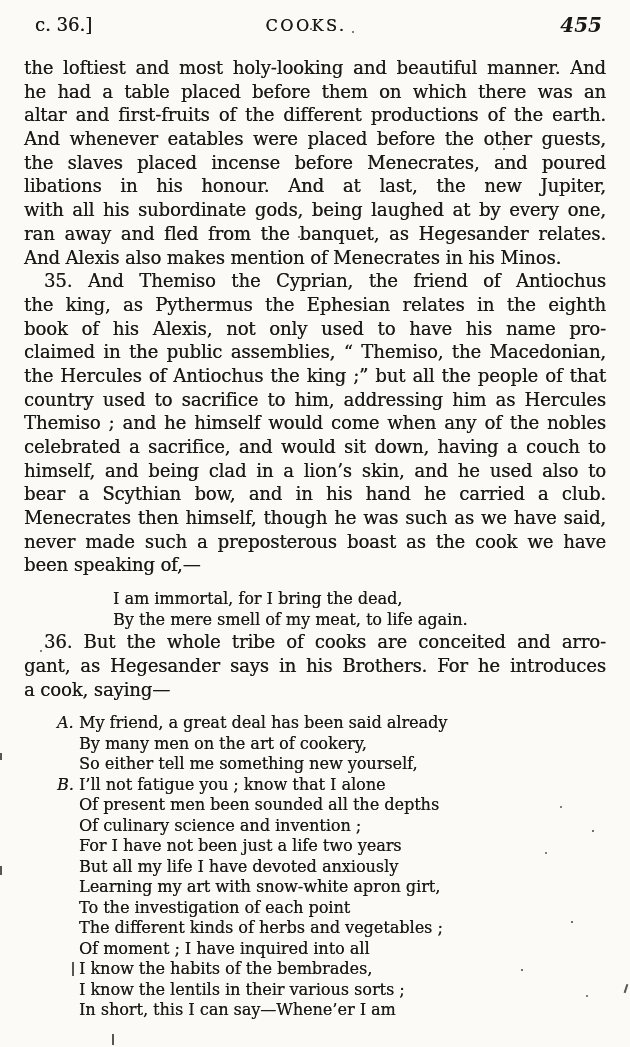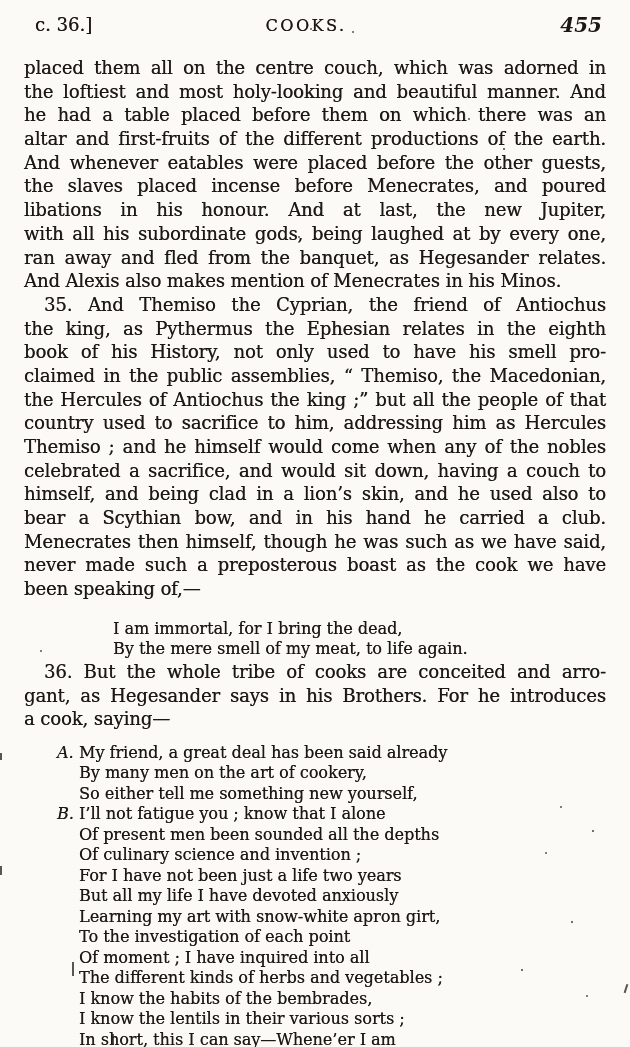--- a/index.html
+++ b/index.html
@@ -44,21 +44,21 @@
     white-space: nowrap;
     text-shadow: 0.3px 0 0 rgba(27,23,19,0.75);
   }
   .j {
     text-align: justify;
     text-align-last: justify;
     white-space: normal;
   }
   .indent { text-indent: 20px; }
   
-  .verse1 { margin-left: 89px; margin-top: 18px; }
+  .verse1 { margin-left: 89px; margin-top: 12px; }
   .vline {
     font-size: 16px; line-height: 20.5px; height: 20.5px;
     white-space: nowrap;
     text-shadow: 0.25px 0 0 rgba(27,23,19,0.75);
   }
   .dialogue { margin-top: 12px; }
   .speech { margin-left: 33px; }
   .sp {
     display: inline-block; width: 22px;
     font-style: italic;
@@ -75,36 +75,35 @@
 
   <div class="header">
     <span class="hdr-center">COOKS.</span>
     <span class="hdr-left">c. 36.]</span>
     <span class="hdr-right">455</span>
   </div>
 
   <div class="body-text">
 
     <div class="para">
-      <div class="bline j">placed them all on the centre couch, which was adorned in</div>
       <div class="bline j">the loftiest and most holy-looking and beautiful manner. And</div>
       <div class="bline j">he had a table placed before them on which there was an</div>
       <div class="bline j">altar and first-fruits of the different productions of the earth.</div>
       <div class="bline j">And whenever eatables were placed before the other guests,</div>
       <div class="bline j">the slaves placed incense before Menecrates, and poured</div>
       <div class="bline j">libations in his honour. And at last, the new Jupiter,</div>
       <div class="bline j">with all his subordinate gods, being laughed at by every one,</div>
       <div class="bline j">ran away and fled from the banquet, as Hegesander relates.</div>
       <div class="bline">And Alexis also makes mention of Menecrates in his Minos.</div>
     </div>
 
     <div class="para">
       <div class="bline j indent">35. And Themiso the Cyprian, the friend of Antiochus</div>
       <div class="bline j">the king, as Pythermus the Ephesian relates in the eighth</div>
-      <div class="bline j">book of his History, not only used to have his smell pro-</div>
+      <div class="bline j">book of his Alexis, not only used to have his name pro-</div>
       <div class="bline j">claimed in the public assemblies, “ Themiso, the Macedonian,</div>
       <div class="bline j">the Hercules of Antiochus the king ;” but all the people of that</div>
       <div class="bline j">country used to sacrifice to him, addressing him as Hercules</div>
       <div class="bline j">Themiso ; and he himself would come when any of the nobles</div>
       <div class="bline j">celebrated a sacrifice, and would sit down, having a couch to</div>
       <div class="bline j">himself, and being clad in a lion’s skin, and he used also to</div>
       <div class="bline j">bear a Scythian bow, and in his hand he carried a club.</div>
       <div class="bline j">Menecrates then himself, though he was such as we have said,</div>
       <div class="bline j">never made such a preposterous boast as the cook we have</div>
       <div class="bline">been speaking of,—</div>
@@ -128,22 +127,22 @@
         <div class="vline cont">So either tell me something new yourself,</div>
       </div>
       <div class="speech">
         <div class="vline"><span class="sp">B.</span><span>I’ll not fatigue you ; know that I alone</span></div>
         <div class="vline cont">Of present men been sounded all the depths</div>
         <div class="vline cont">Of culinary science and invention ;</div>
         <div class="vline cont">For I have not been just a life two years</div>
         <div class="vline cont">But all my life I have devoted anxiously</div>
         <div class="vline cont">Learning my art with snow-white apron girt,</div>
         <div class="vline cont">To the investigation of each point</div>
+        <div class="vline cont">The different kinds of herbs and vegetables ;</div>
         <div class="vline cont">Of moment ; I have inquired into all</div>
-        <div class="vline cont">The different kinds of herbs and vegetables ;</div>
         <div class="vline cont">I know the habits of the bembrades,</div>
         <div class="vline cont">I know the lentils in their various sorts ;</div>
         <div class="vline cont">In short, this I can say—Whene’er I am</div>
       </div>
     </div>
 
   </div>
 
   <div>
     <i class="artifact" style="left:72px; top:962px; width:1.5px; height:14px;"></i>

